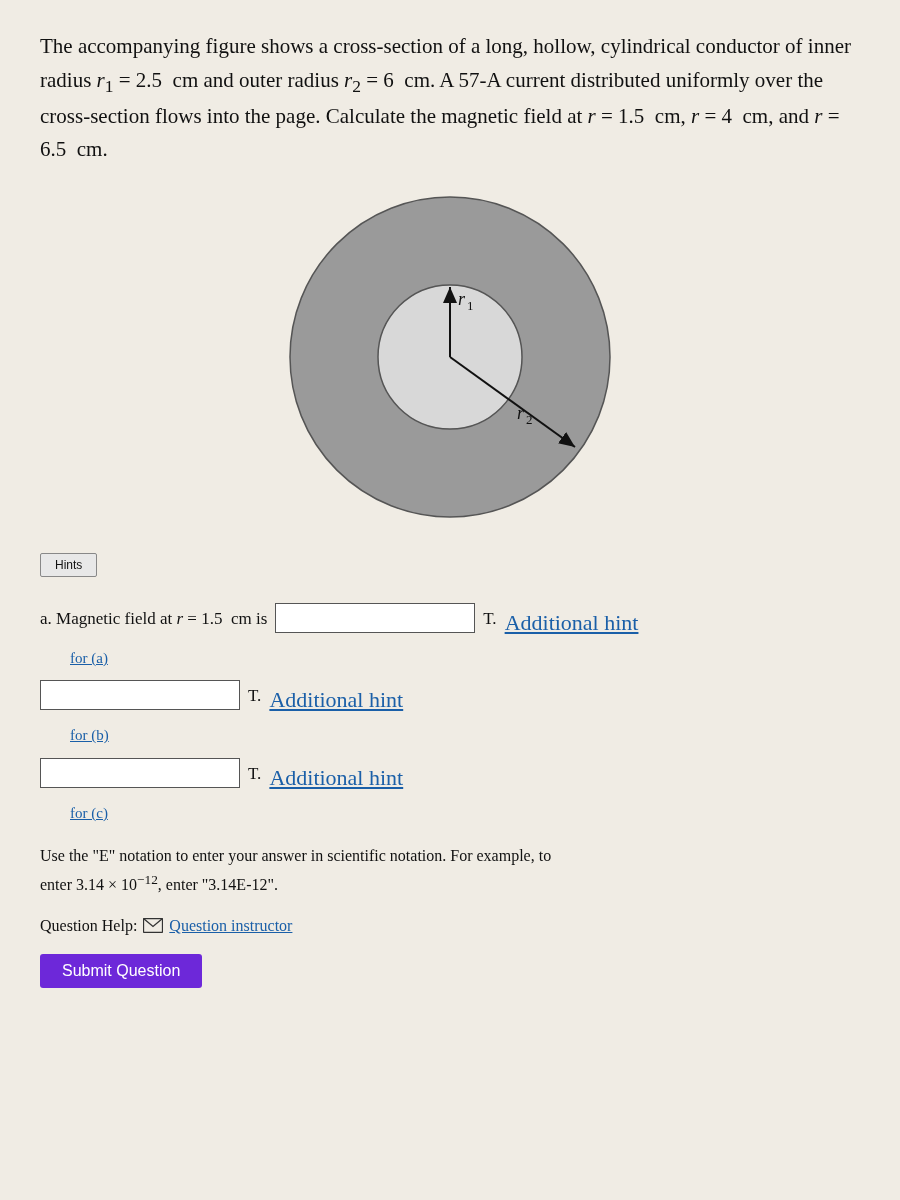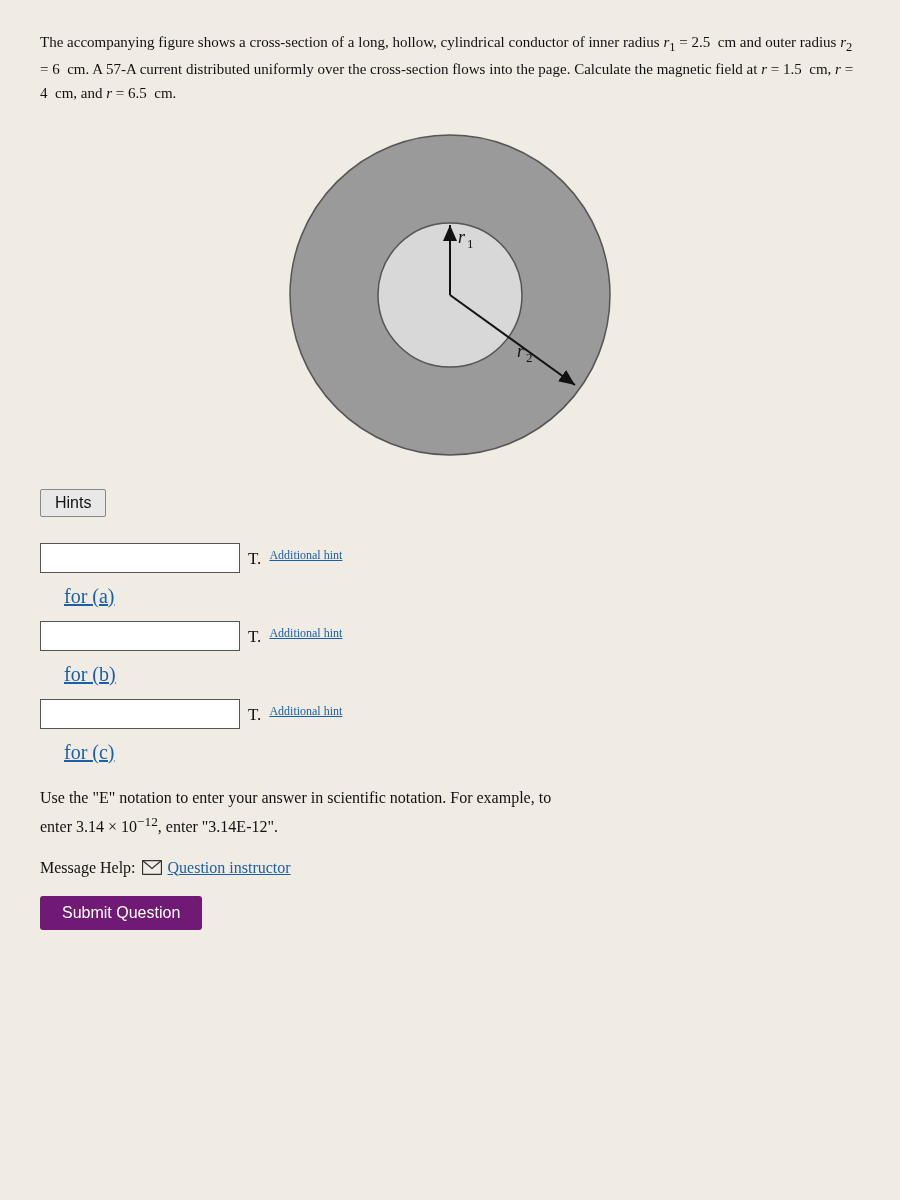--- a/index.html
+++ b/index.html
@@ -9,21 +9,21 @@
       width: 900px;
       min-height: 1200px;
       padding: 30px 40px;
       color: #111;
       font-size: 17px;
       line-height: 1.5;
     }
 
     .problem-text {
       margin-bottom: 18px;
-      font-size: 15px;
+      font-size: 21px;
       line-height: 1.6;
     }
 
     .figure-container {
       display: flex;
       justify-content: center;
       align-items: center;
       margin: 20px 0 24px 0;
       position: relative;
     }
@@ -31,21 +31,21 @@
     .ring-svg {
       width: 340px;
       height: 340px;
     }
 
     .hints-button {
       display: inline-block;
       border: 1.5px solid #888;
       background: #e8e8e8;
       padding: 4px 14px;
-      font-size: 16px;
+      font-size: 12px;
       cursor: pointer;
       border-radius: 2px;
       margin-bottom: 18px;
       color: #111;
     }
 
     .answers-section {
       margin-top: 8px;
     }
 
@@ -76,31 +76,31 @@
     .t-label {
       font-size: 17px;
       margin-right: 8px;
       padding-top: 3px;
       white-space: nowrap;
     }
 
     .additional-hint-link {
       color: #1a5fa8;
       text-decoration: underline;
-      font-size: 12px;
+      font-size: 22px;
       cursor: pointer;
       padding-top: 3px;
     }
 
     .for-link {
       color: #1a5fa8;
       text-decoration: underline;
-      font-size: 20px;
-      cursor: pointer;
-      margin-left: 2px;
+      font-size: 15px;
+      cursor: pointer;
+      margin-left: 8px;
       margin-top: 2px;
       display: inline-block;
     }
 
     .for-row {
       margin-left: 22px;
       margin-bottom: 10px;
     }
 
     .notation-note {
@@ -123,21 +123,21 @@
 
     .message-instructor-link {
       color: #1a5fa8;
       text-decoration: underline;
       cursor: pointer;
       font-size: 16px;
     }
 
     .submit-button {
       margin-top: 16px;
-      background: #701a75;
+      background: #6d28d9;
       color: #fff;
       border: none;
       padding: 8px 22px;
       font-size: 16px;
       cursor: pointer;
       border-radius: 3px;
     }
 
     .math-italic {
       font-style: italic;
@@ -182,20 +182,23 @@
   </svg>
 </div>
 
 <div>
   <button class="hints-button">Hints</button>
 </div>
 
 <div class="answers-section">
 
   <div class="answer-row">
+    <span class="answer-label">
+      a. Magnetic field at <span class="math-italic">r</span> = 1.5 &nbsp;cm is
+    </span>
     <input class="answer-input" type="text" style="">
     <span class="t-label">T.</span>
     <a class="additional-hint-link">Additional hint</a>
   </div>
   <div class="for-row">
     <a class="for-link">for (a)</a>
   </div>
 
   <div class="answer-row">
     <input class="answer-input" type="text" style="">
@@ -216,21 +219,21 @@
   </div>
 
 </div>
 
 <div class="notation-note">
   Use the "E" notation to enter your answer in scientific notation. For example, to<br>
   enter 3.14 × 10<sup>−12</sup>, enter "3.14E-12".
 </div>
 
 <div class="question-help">
-  <span class="question-help-label">Message Help:</span>
+  <span class="question-help-label">Question Help:</span>
 
   <svg width="20" height="15" viewBox="0 0 20 15" xmlns="http://www.w3.org/2000/svg">
     <rect x="0.5" y="0.5" width="19" height="14" fill="none" stroke="#333" stroke-width="1.3" rx="1"></rect>
     <polyline points="0.5,0.5 10,8.5 19.5,0.5" fill="none" stroke="#333" stroke-width="1.3"></polyline>
   </svg>
   <a class="message-instructor-link">Question instructor</a>
 </div>
 
 <div>
   <button class="submit-button">Submit Question</button>

